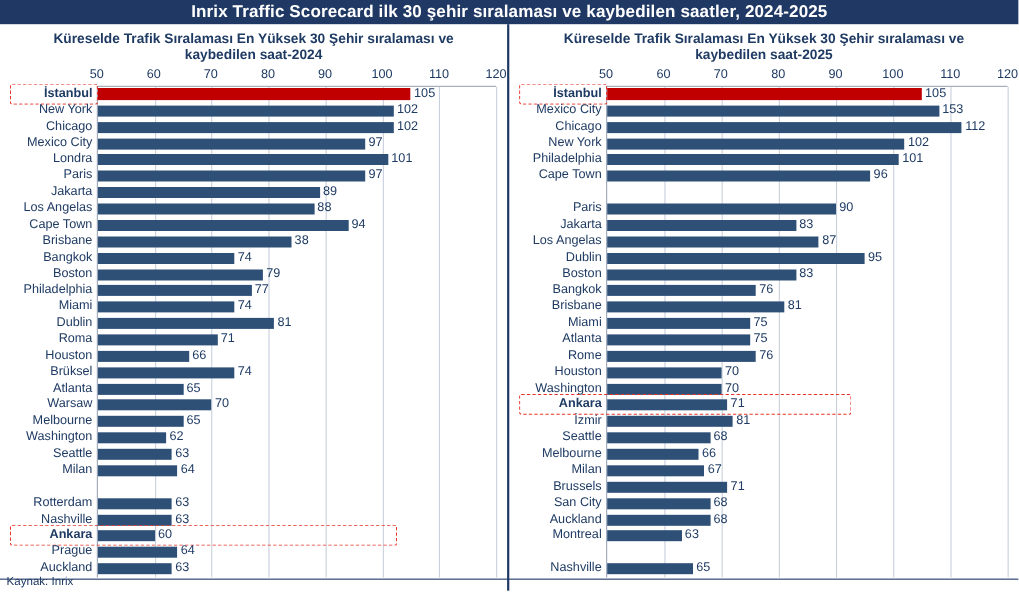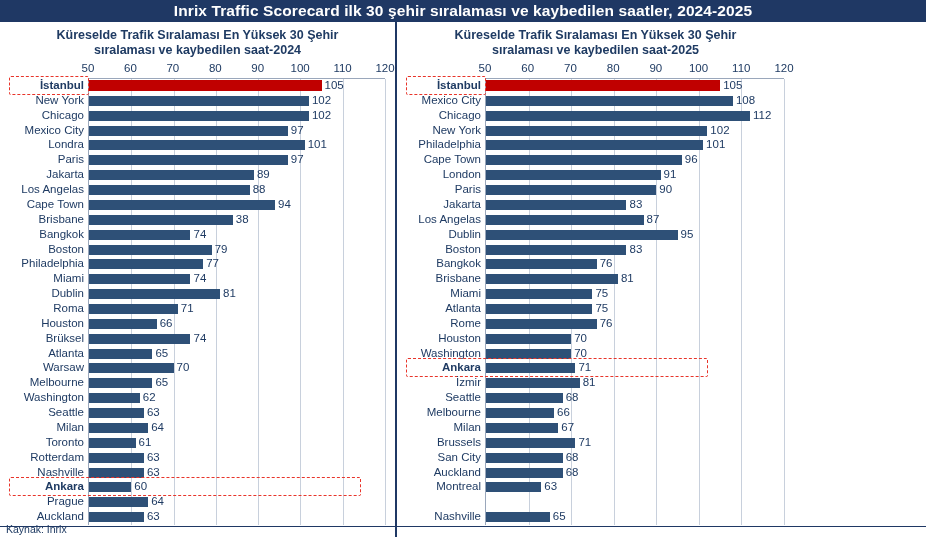--- a/index.html
+++ b/index.html
@@ -27,21 +27,21 @@
     letter-spacing: 0.1px;
   }
   #panels {
     display: flex;
     width: 926px;
     height: 515px;
     position: relative;
   }
   .panel {
     position: relative;
-    width: 397px;
+    width: 463px;
     height: 515px;
     box-sizing: border-box;
   }
   .panel.left { border-right: 2px solid #1f3864; }
   .panel-title {
     text-align: center;
     font-size: 12.5px;
     font-weight: bold;
     color: #1f3b63;
     line-height: 15px;
@@ -274,25 +274,20 @@
         <div class="row" style="top: 328.067px;">
           <div class="label">Seattle</div>
           <div class="bar" style="width: 18.5714%;"></div>
           <div class="value" style="left: 18.5714%;">63</div>
         </div>
         <div class="row" style="top: 342.933px;">
           <div class="label">Milan</div>
           <div class="bar" style="width: 20%;"></div>
           <div class="value" style="left: 20%;">64</div>
         </div>
-        <div class="row" style="top: 357.8px;">
-          <div class="label">Toronto</div>
-          <div class="bar" style="width: 15.7143%;"></div>
-          <div class="value" style="left: 15.7143%;">61</div>
-        </div>
         <div class="row" style="top: 372.667px;">
           <div class="label">Rotterdam</div>
           <div class="bar" style="width: 18.5714%;"></div>
           <div class="value" style="left: 18.5714%;">63</div>
         </div>
         <div class="row" style="top: 387.533px;">
           <div class="label">Nashville</div>
           <div class="bar" style="width: 18.5714%;"></div>
           <div class="value" style="left: 18.5714%;">63</div>
         </div>
@@ -337,46 +332,41 @@
         <div class="gridline" style="left: 100%;"></div>
         <div class="row" style="top: 1px;">
           <div class="label highlight">İstanbul</div>
           <div class="bar hl" style="width: 78.5714%;"></div>
           <div class="value" style="left: 78.5714%;">105</div>
         </div>
         <div class="hl-box" style="top: -3px; height: 17px; left: -80px; width: 78px;"></div>
         <div class="row" style="top: 15.8667px;">
           <div class="label">Mexico City</div>
           <div class="bar" style="width: 82.8571%;"></div>
-          <div class="value" style="left: 82.8571%;">108</div>
+          <div class="value" style="left: 82.8571%;">153</div>
         </div>
         <div class="row" style="top: 30.7333px;">
           <div class="label">Chicago</div>
           <div class="bar" style="width: 88.5714%;"></div>
           <div class="value" style="left: 88.5714%;">112</div>
         </div>
         <div class="row" style="top: 45.6px;">
           <div class="label">New York</div>
           <div class="bar" style="width: 74.2857%;"></div>
           <div class="value" style="left: 74.2857%;">102</div>
         </div>
         <div class="row" style="top: 60.4667px;">
           <div class="label">Philadelphia</div>
           <div class="bar" style="width: 72.8571%;"></div>
           <div class="value" style="left: 72.8571%;">101</div>
         </div>
         <div class="row" style="top: 75.3333px;">
           <div class="label">Cape Town</div>
           <div class="bar" style="width: 65.7143%;"></div>
           <div class="value" style="left: 65.7143%;">96</div>
-        </div>
-        <div class="row" style="top: 90.2px;">
-          <div class="label">London</div>
-          <div class="bar" style="width: 58.5714%;"></div>
-          <div class="value" style="left: 58.5714%;">91</div>
         </div>
         <div class="row" style="top: 105.067px;">
           <div class="label">Paris</div>
           <div class="bar" style="width: 57.1429%;"></div>
           <div class="value" style="left: 57.1429%;">90</div>
         </div>
         <div class="row" style="top: 119.933px;">
           <div class="label">Jakarta</div>
           <div class="bar" style="width: 47.1429%;"></div>
           <div class="value" style="left: 47.1429%;">83</div>

